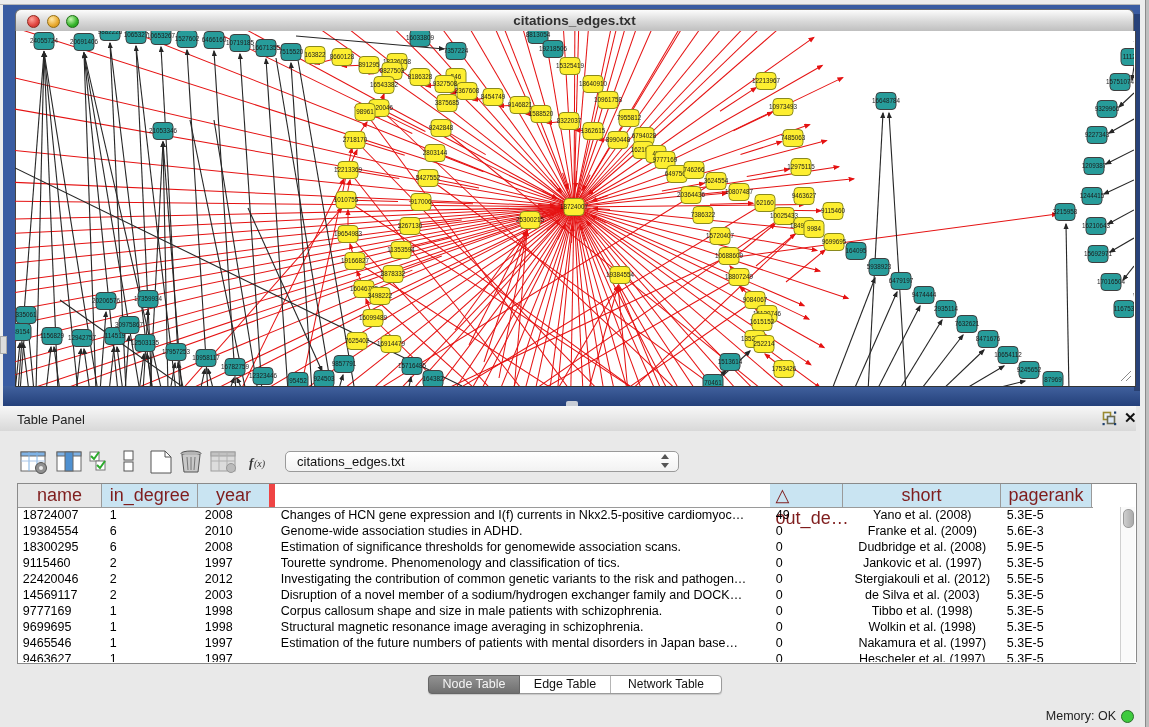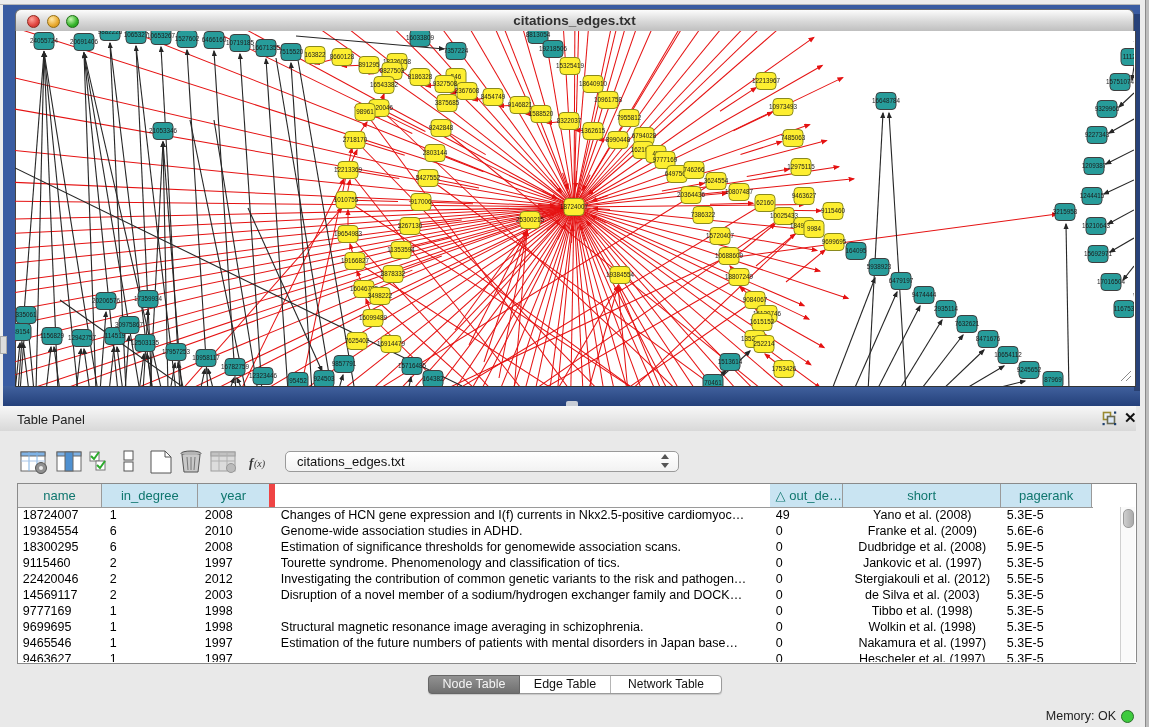--- a/index.html
+++ b/index.html
@@ -628,21 +628,21 @@
 </svg>
 
 <div class="abs" style="left:285px;top:451px;width:392px;height:19px;background:linear-gradient(#fff,#f2f2f2);border:1px solid #9a9a9a;border-radius:5px"></div>
 <div class="abs" style="left:297px;top:454px;font-size:13px;color:#111">citations_edges.txt</div>
 <svg class="abs" style="left:658px;top:453px" width="14" height="16" viewBox="0 0 14 16">
     <path d="M7 1 l4 5 h-8 z" fill="#555"></path>
     <path d="M7 15 l4 -5 h-8 z" fill="#555"></path>
   </svg>
 
 <div class="abs" style="left:17px;top:483px;width:1119px;height:179px;background:#fff;border:1px solid #8a8a8a"></div>
-<div class="abs" style="left:17.8px;top:483.5px;width:1075px;height:23px;border-bottom:1px solid #9a9a9a;font-size:13px;color:#0f766e">
+<div class="abs" style="left:17.8px;top:483.5px;width:1075px;height:23px;border-bottom:1px solid #9a9a9a;font-size:18px;color:#7f1d1d">
     <div style="position:absolute;left:0.0px;top:0;width:84.6px;height:23px;background:#e7e7e7;border-right:1px solid #9a9a9a;box-sizing:border-box;text-align:center;line-height:23px">name</div>
     <div style="position:absolute;left:84.6px;top:0;width:95.9px;height:23px;background:#c9e4f2;border-right:1px solid #9a9a9a;box-sizing:border-box;text-align:center;line-height:23px">in_degree</div>
     <div style="position:absolute;left:180.5px;top:0;width:76.4px;height:23px;background:#c9e4f2;border-right:6px solid #ef4444;box-sizing:border-box;text-align:center;line-height:23px">year</div>
     <div style="position:absolute;left:751.8px;top:0;width:73.8px;height:23px;background:#c9e4f2;border-right:1px solid #9a9a9a;box-sizing:border-box;padding-left:6px;line-height:23px">△ out_de…</div>
     <div style="position:absolute;left:825.6px;top:0;width:157.4px;height:23px;background:#c9e4f2;border-right:1px solid #9a9a9a;box-sizing:border-box;text-align:center;line-height:23px">short</div>
     <div style="position:absolute;left:983.0px;top:0;width:91.5px;height:23px;background:#c9e4f2;border-right:1px solid #9a9a9a;box-sizing:border-box;text-align:center;line-height:23px">pagerank</div>
   </div>
 <div class="abs" style="left:17.8px;top:507px;width:1117px;height:155px;overflow:hidden;font-size:12.5px;color:#000">
     <div style="position:absolute;left:0;top:0px;height:16px;width:100%;line-height:16px">
       <div style="position:absolute;left:5px;width:75px">18724007</div>
@@ -653,21 +653,21 @@
       <div style="position:absolute;left:826px;width:157px;text-align:center">Yano et al. (2008)</div>
       <div style="position:absolute;left:989px">5.3E-5</div>
     </div>
     <div style="position:absolute;left:0;top:16px;height:16px;width:100%;line-height:16px">
       <div style="position:absolute;left:5px;width:75px">19384554</div>
       <div style="position:absolute;left:92px">6</div>
       <div style="position:absolute;left:187px">2010</div>
       <div style="position:absolute;left:263px;width:488px;white-space:nowrap">Genome-wide association studies in ADHD.</div>
       <div style="position:absolute;left:758px">0</div>
       <div style="position:absolute;left:826px;width:157px;text-align:center">Franke et al. (2009)</div>
-      <div style="position:absolute;left:989px">5.6E-6</div>
+      <div style="position:absolute;left:989px">5.6E-3</div>
     </div>
     <div style="position:absolute;left:0;top:32px;height:16px;width:100%;line-height:16px">
       <div style="position:absolute;left:5px;width:75px">18300295</div>
       <div style="position:absolute;left:92px">6</div>
       <div style="position:absolute;left:187px">2008</div>
       <div style="position:absolute;left:263px;width:488px;white-space:nowrap">Estimation of significance thresholds for genomewide association scans.</div>
       <div style="position:absolute;left:758px">0</div>
       <div style="position:absolute;left:826px;width:157px;text-align:center">Dudbridge et al. (2008)</div>
       <div style="position:absolute;left:989px">5.9E-5</div>
     </div>
@@ -695,20 +695,21 @@
       <div style="position:absolute;left:187px">2003</div>
       <div style="position:absolute;left:263px;width:488px;white-space:nowrap">Disruption of a novel member of a sodium/hydrogen exchanger family and DOCK…</div>
       <div style="position:absolute;left:758px">0</div>
       <div style="position:absolute;left:826px;width:157px;text-align:center">de Silva et al. (2003)</div>
       <div style="position:absolute;left:989px">5.3E-5</div>
     </div>
     <div style="position:absolute;left:0;top:96px;height:16px;width:100%;line-height:16px">
       <div style="position:absolute;left:5px;width:75px">9777169</div>
       <div style="position:absolute;left:92px">1</div>
       <div style="position:absolute;left:187px">1998</div>
+      <div style="position:absolute;left:263px;width:488px;white-space:nowrap">Corpus callosum shape and size in male patients with schizophrenia.</div>
       <div style="position:absolute;left:758px">0</div>
       <div style="position:absolute;left:826px;width:157px;text-align:center">Tibbo et al. (1998)</div>
       <div style="position:absolute;left:989px">5.3E-5</div>
     </div>
     <div style="position:absolute;left:0;top:112px;height:16px;width:100%;line-height:16px">
       <div style="position:absolute;left:5px;width:75px">9699695</div>
       <div style="position:absolute;left:92px">1</div>
       <div style="position:absolute;left:187px">1998</div>
       <div style="position:absolute;left:263px;width:488px;white-space:nowrap">Structural magnetic resonance image averaging in schizophrenia.</div>
       <div style="position:absolute;left:758px">0</div>

